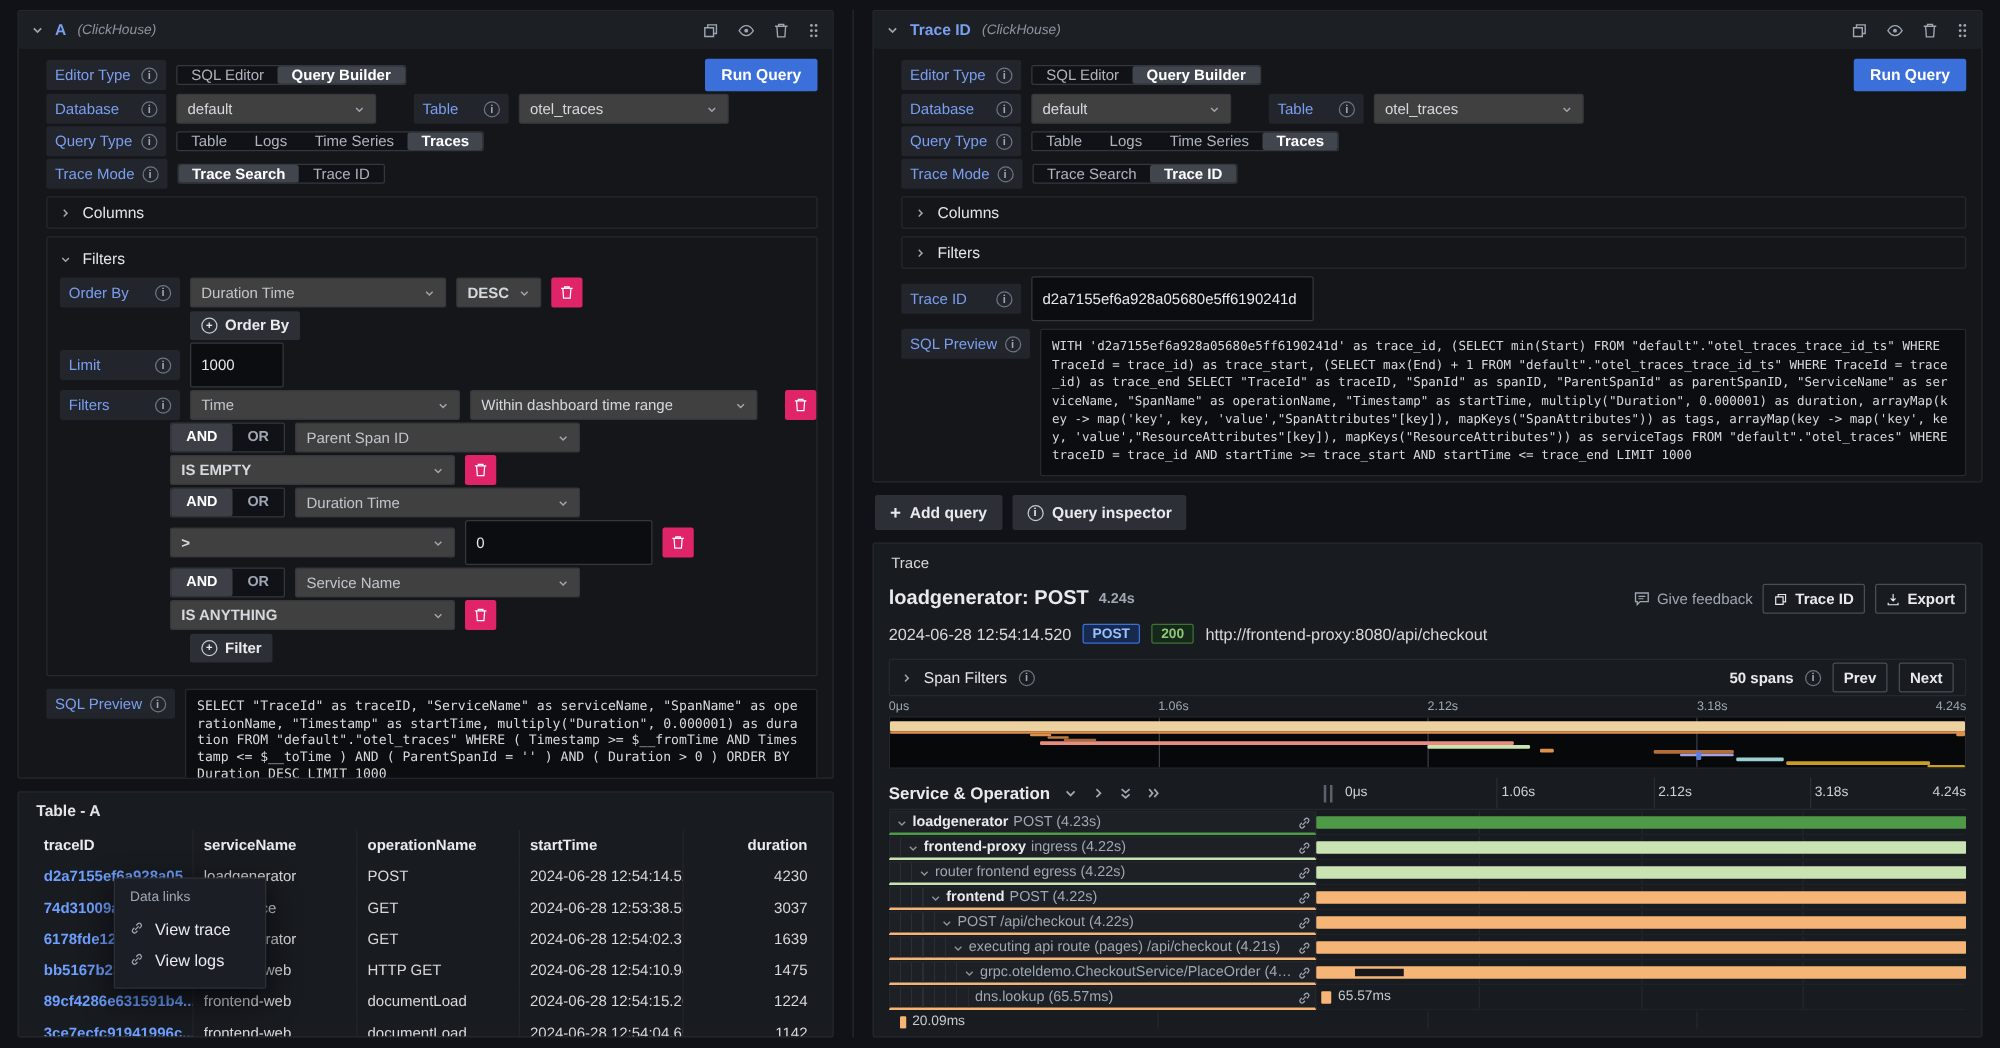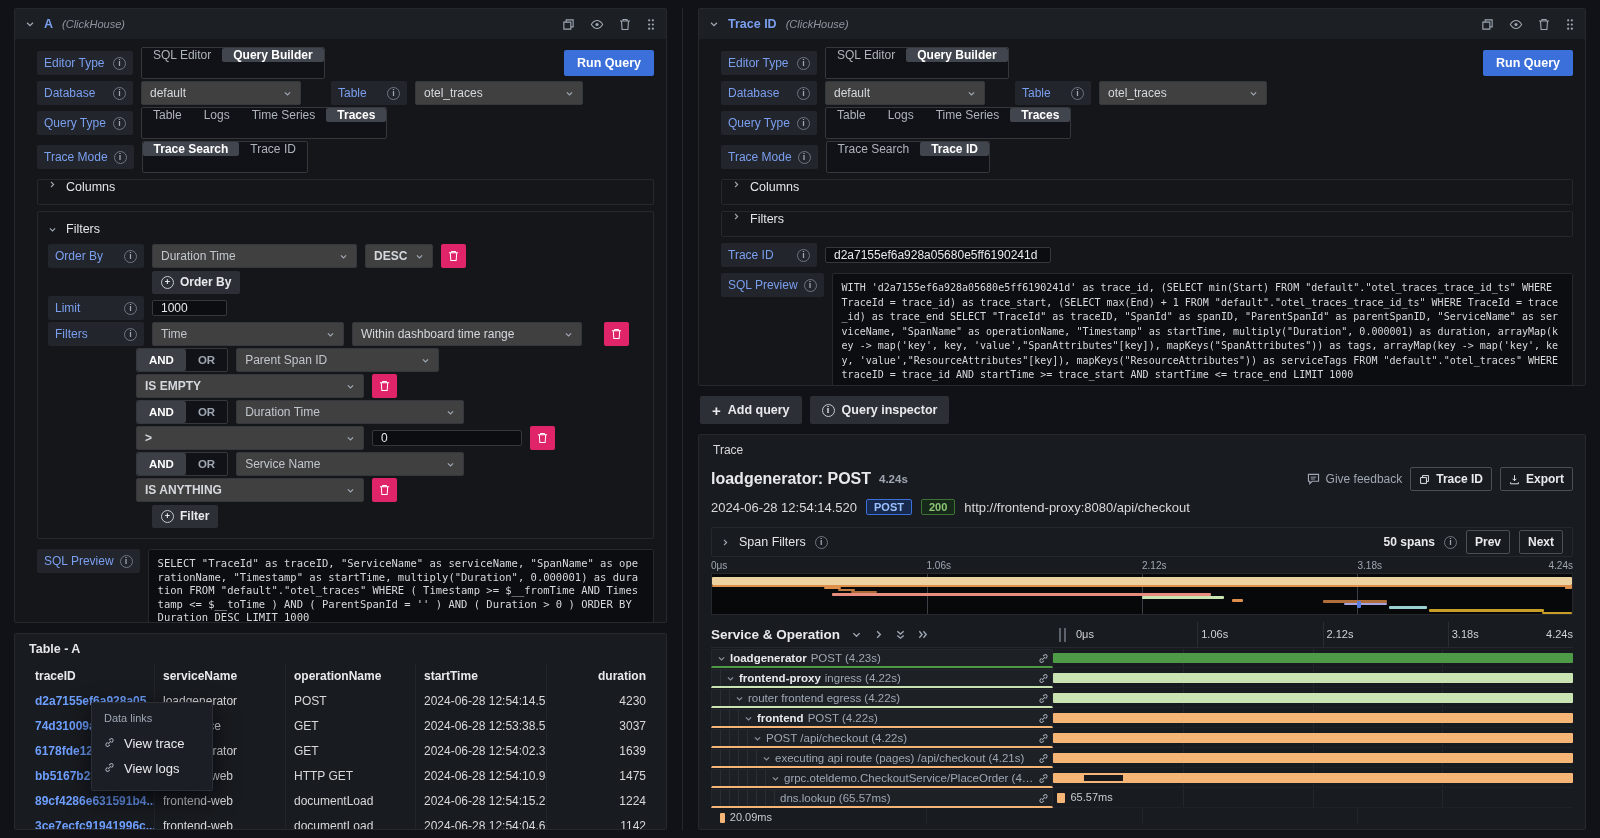--- a/index.html
+++ b/index.html
@@ -22,33 +22,33 @@
   .hicons{margin-left:auto;display:flex;gap:15px;align-items:center}
   .hicons svg{display:block}
   .qbody{padding:8px 12px 8px 22px;display:flex;flex-direction:column}
   .frow{display:flex;align-items:center;gap:8px;margin-bottom:2px;min-height:24px}
   .flabel{height:24px;min-width:96px;display:flex;align-items:center;justify-content:space-between;
           gap:6px;background:#22252b;color:#7b9ff0;font-size:12px;padding:0 7px;border-radius:2px;flex:none}
   .flabel.small{min-width:76px}
   .info{width:13px;height:13px;border:1px solid #6e7challenge:1px solid #6e7580;border-radius:50%;flex:none}
   .info{border:1px solid #6e7580;border-radius:50%;display:inline-flex;align-items:center;
         justify-content:center;color:#9fa7b3;font-size:9px;font-weight:700;width:13px;height:13px;flex:none}
-  .seg{display:flex;background:#111217;border:1px solid #34373c;border-radius:2px;height:32px;align-items:flex-start;flex:none}
+  .seg{display:flex;background:#111217;border:1px solid #34373c;border-radius:2px;height:16px;align-items:center;flex:none}
   .seg-opt{display:flex;align-items:center;padding:0 11px;font-size:12px;color:#aeb4bc;white-space:nowrap}
   .seg-opt.active{background:#41454d;color:#fff;font-weight:700;border-radius:2px}
   .runq{margin-left:auto;height:26px;background:#3b6fd9;color:#fff;border:none;border-radius:2px;
         font-weight:700;font-size:12.5px;padding:0 13px;font-family:inherit}
   .select{height:24px;background:#404040;border:1px solid #34373c;border-radius:2px;display:flex;
           align-items:center;padding:0 8px;font-size:12px;color:#d5d8dd;gap:6px;flex:none}
   .select .stext{overflow:hidden;white-space:nowrap}
   .select .chevd{margin-left:auto;flex:none;display:flex}
-  .tinput{height:16px;background:#0c0d10;border:1px solid #34373c;border-radius:2px;color:#e8eaed;
+  .tinput{height:36px;background:#0c0d10;border:1px solid #34373c;border-radius:2px;color:#e8eaed;
           font-size:12px;padding:0 8px;display:flex;align-items:center;flex:none}
   .secbox{border:1px solid #26282e;border-radius:2px;margin:4px 0 2px 0;padding:0 10px}
-  .secbox.closed{height:26px;display:flex;align-items:flex-start;gap:9px}
+  .secbox.closed{height:26px;display:flex;align-items:center;gap:9px}
   .sectitle{font-size:12.5px;font-weight:500;color:#e3e5e8}
   .secbox.open{padding:6px 10px 8px 10px}
   .sechead{display:flex;align-items:center;gap:9px;height:22px;margin-bottom:4px}
   .boolgrp{display:flex;border:1px solid #34373c;border-radius:2px;height:24px;background:#111217;flex:none}
   .bool-opt{padding:0 12px;display:flex;align-items:center;font-size:11.5px;color:#9fa7b3;font-weight:700}
   .bool-opt.active{background:#3c4046;color:#fff;border-radius:2px}
   .trashbtn{width:25px;height:24px;background:#e0246a;border:none;border-radius:2px;display:flex;
             align-items:center;justify-content:center;flex:none}
   .ghostbtn{height:23px;background:#2c2f35;border:none;border-radius:2px;color:#e8eaed;font-size:12px;
             font-weight:600;display:inline-flex;align-items:center;gap:6px;padding:0 9px;font-family:inherit}
@@ -282,21 +282,21 @@
                 <span>Limit</span>
                 <span class="info">i</span>
               </span>
             <span class="tinput" style="width:75px">1000</span>
           </div>
           <div class="frow">
             <span class="flabel">
                 <span>Filters</span>
                 <span class="info">i</span>
               </span>
-            <span class="select" style="width:192px">
+            <span class="select" style="width:216px">
                 <span class="stext" style="color:#c2c6cc">Time</span>
                 <span class="chevd">
                   <svg width="9" height="9" viewBox="0 0 12 12">
                     <path d="M2.5 4.5 L6 8 L9.5 4.5" fill="none" stroke="#9fa7b3" stroke-width="1.6"></path>
                   </svg>
                 </span>
               </span>
             <span class="select" style="width:230px">
                 <span class="stext">Within dashboard time range</span>
                 <span class="chevd">
@@ -310,21 +310,21 @@
                   <path d="M1 3 h10 M4 3 V1.5 h4 V3 M2.5 3 l.6 8.5 h5.8 l.6-8.5" stroke="#fff" fill="none" stroke-width="1.1"></path>
                 </svg>
               </button>
           </div>
           <div id="conds">
               <div class="frow cind">
                 <span class="boolgrp">
                   <span class="bool-opt active">AND</span>
                   <span class="bool-opt">OR</span>
                 </span>
-                <span class="select" style="width: 203px;">
+                <span class="select" style="width: 228px;">
                   <span class="stext" style="color:#c2c6cc">Parent Span ID</span>
                   <span class="chevd">
                     <svg width="9" height="9" viewBox="0 0 12 12">
                       <path d="M2.5 4.5 L6 8 L9.5 4.5" fill="none" stroke="#9fa7b3" stroke-width="1.6"></path>
                     </svg>
                   </span>
                 </span>
               </div>
               <div class="frow cind">
                 <span class="select" style="width: 228px;">

